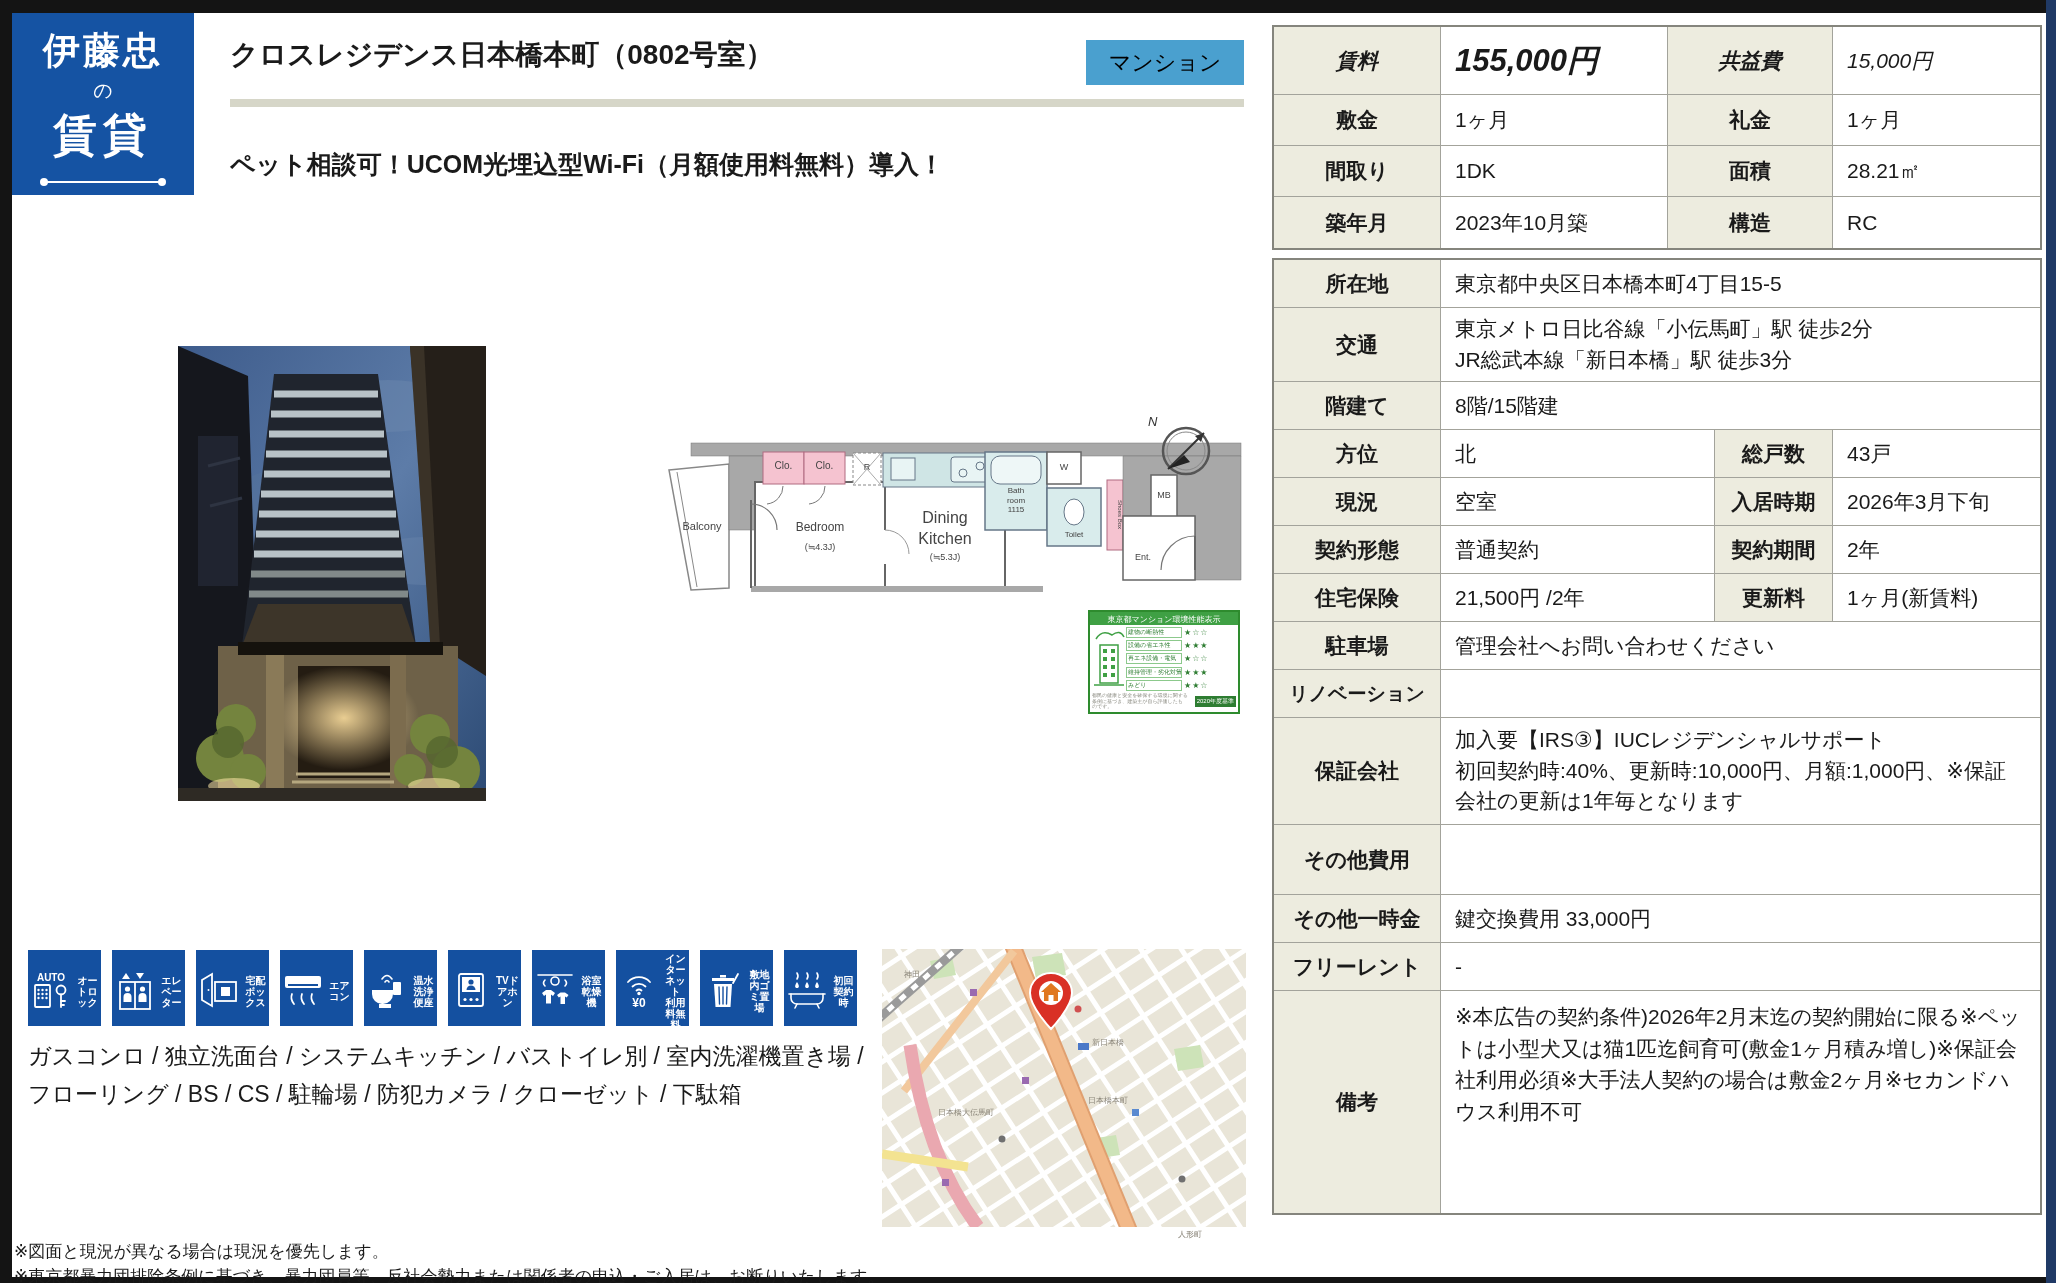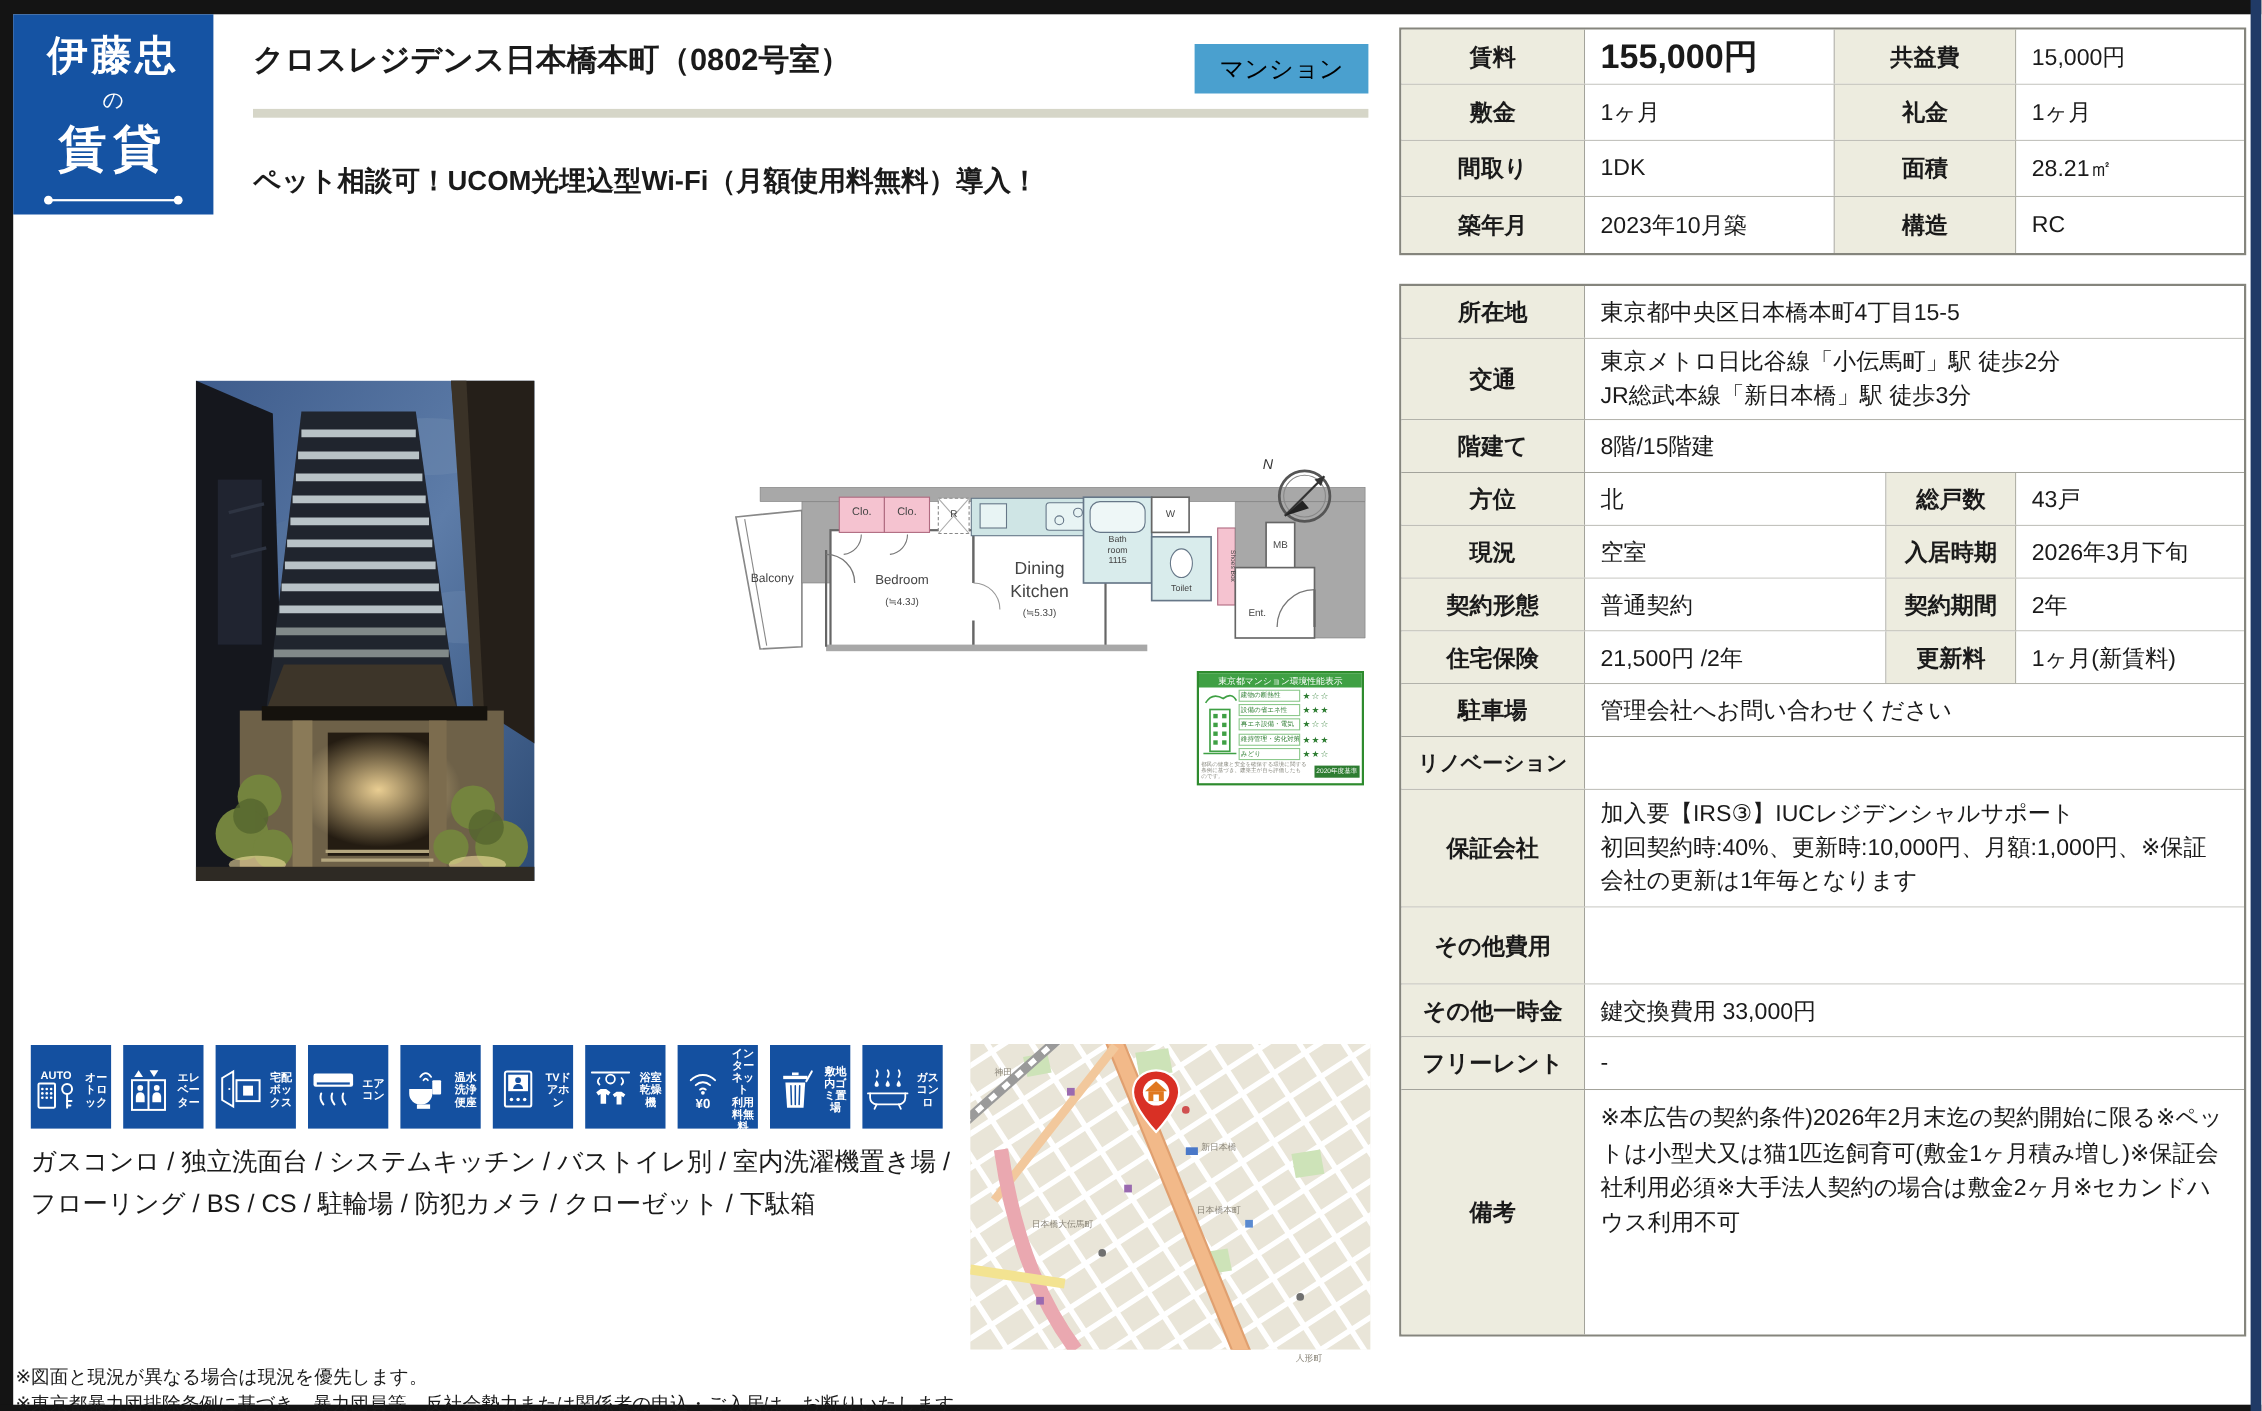--- a/index.html
+++ b/index.html
@@ -272,21 +272,21 @@
           </div>
       </div>
     </div>
     <div class="cert-foot">
       <div class="cert-note">都民の健康と安全を確保する環境に関する条例に基づき、建築主が自ら評価したものです。</div>
       <div class="cert-badge">2020年度基準</div>
     </div>
   </div>
 
   <div class="abs tablebox" style="top:25px;">
-    <div class="trow" style="height:50px;">
+    <div class="trow" style="height:68px;font-style:italic;">
       <div class="cell th c1">賃料</div>
       <div class="cell td cs1 big">155,000円</div>
       <div class="cell th c3">共益費</div>
       <div class="cell td cw">15,000円</div>
     </div>
     <div class="trow" style="height:51px;">
       <div class="cell th c1">敷金</div>
       <div class="cell td cs1">1ヶ月</div>
       <div class="cell th c3">礼金</div>
       <div class="cell td cw">1ヶ月</div>
@@ -525,21 +525,21 @@
             <path d="M13 11 c2.5 3.5 2.5 6 0 6 c-2.5 0 -2.5 -2.5 0 -6"></path>
             <path d="M23 11 c2.5 3.5 2.5 6 0 6 c-2.5 0 -2.5 -2.5 0 -6"></path>
             <path d="M33 11 c2.5 3.5 2.5 6 0 6 c-2.5 0 -2.5 -2.5 0 -6"></path>
           </g>
           <line x1="5" y1="23" x2="41" y2="23"></line>
           <path d="M7 23 v4 a6 6 0 0 0 6 6 h20 a6 6 0 0 0 6 -6 v-4"></path>
           <line x1="13" y1="33" x2="11" y2="37"></line>
             <line x1="33" y1="33" x2="35" y2="37"></line>
         </svg>
       </div>
-      <div class="icon-label">ガスコンロ</div>
+      <div class="icon-label">初回契約時</div>
     </div>
   </div>
 
   <div class="abs features">ガスコンロ / 独立洗面台 / システムキッチン / バストイレ別 / 室内洗濯機置き場 / フローリング / BS / CS / 駐輪場 / 防犯カメラ / クローゼット / 下駄箱</div>
 
   <div class="abs" style="left:882px;top:949px;width:364px;height:278px;">
     <svg width="364" height="278" viewBox="0 0 364 278">
       <rect width="364" height="278" fill="#e9e5d8"></rect>
       <g transform="rotate(-33 182 139)" stroke="#ffffff" stroke-width="5">
         <line x1="-150" y1="-60" x2="520" y2="-60"></line>

